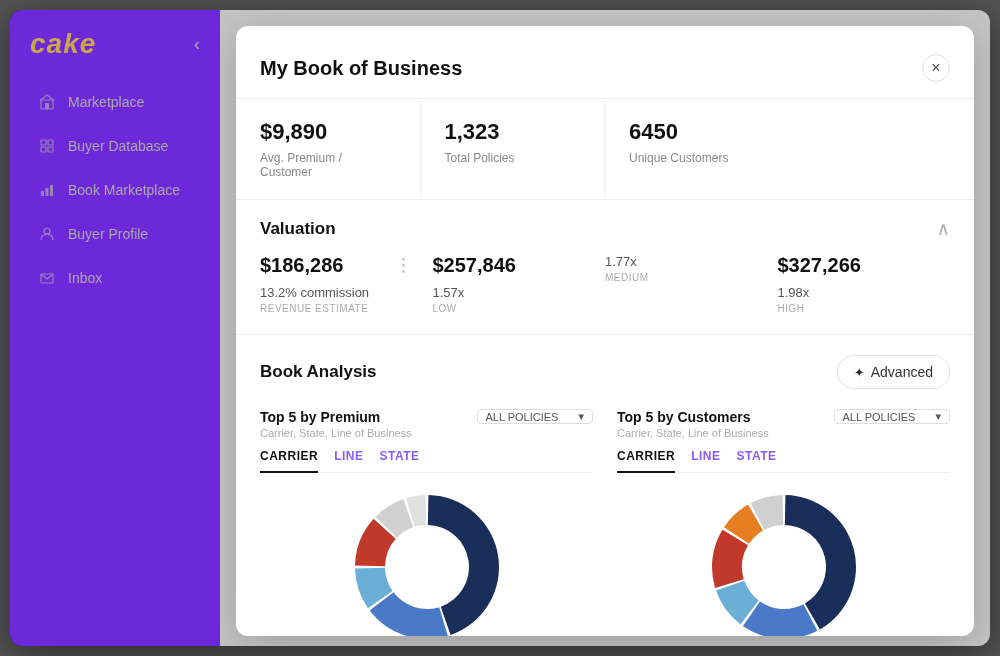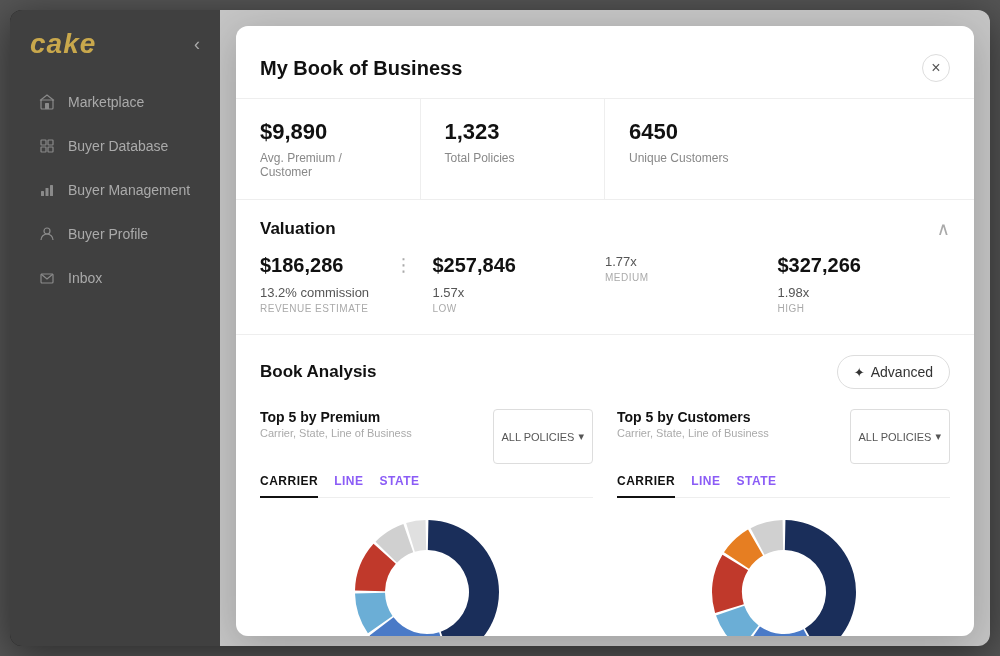--- a/index.html
+++ b/index.html
@@ -20,21 +20,21 @@
       background: #1a1a1a;
       border-radius: 12px;
       display: flex;
       overflow: hidden;
       box-shadow: 0 8px 40px rgba(0,0,0,0.5);
     }
 
     
     .sidebar {
       width: 210px;
-      background: #404040;
+      background: #6d28d9;
       display: flex;
       flex-direction: column;
       padding: 0;
       flex-shrink: 0;
     }
 
     .sidebar-logo-area {
       padding: 18px 20px 12px;
       display: flex;
       align-items: center;
@@ -306,26 +306,26 @@
     }
 
     .chart-subtitle {
       font-size: 11px;
       color: #aaa;
     }
 
     .chart-filter {
       display: flex;
       align-items: center;
-      gap: 4px;
+      gap: 20px;
       font-size: 11px;
       color: #555;
       cursor: pointer;
       border: 1px solid #ddd;
-      padding: 20px 8px;
+      padding: 0 8px;
       border-radius: 4px;
     }
 
     .chart-tabs {
       display: flex;
       gap: 16px;
       margin: 10px 0 14px;
       border-bottom: 1px solid #eee;
     }
 
@@ -392,21 +392,21 @@
       </div>
 
       <div class="sidebar-item">
         <span class="sidebar-icon">
           <svg width="16" height="16" viewBox="0 0 16 16" fill="none">
             <rect x="2" y="9" width="3" height="5" rx="0.5" fill="#aaa"></rect>
             <rect x="6.5" y="6" width="3" height="8" rx="0.5" fill="#aaa"></rect>
             <rect x="11" y="3" width="3" height="11" rx="0.5" fill="#aaa"></rect>
           </svg>
         </span>
-        <span>Buyer Management</span>
+        <span>Book Marketplace</span>
       </div>
 
       <div class="sidebar-item">
         <span class="sidebar-icon">
           <svg width="16" height="16" viewBox="0 0 16 16" fill="none">
             <circle cx="8" cy="5" r="3" stroke="#aaa" stroke-width="1.2" fill="none"></circle>
             <path d="M2 14c0-3.3 2.7-6 6-6s6 2.7 6 6" stroke="#aaa" stroke-width="1.2" fill="none"></path>
           </svg>
         </span>
         <span>Buyer Profile</span>

